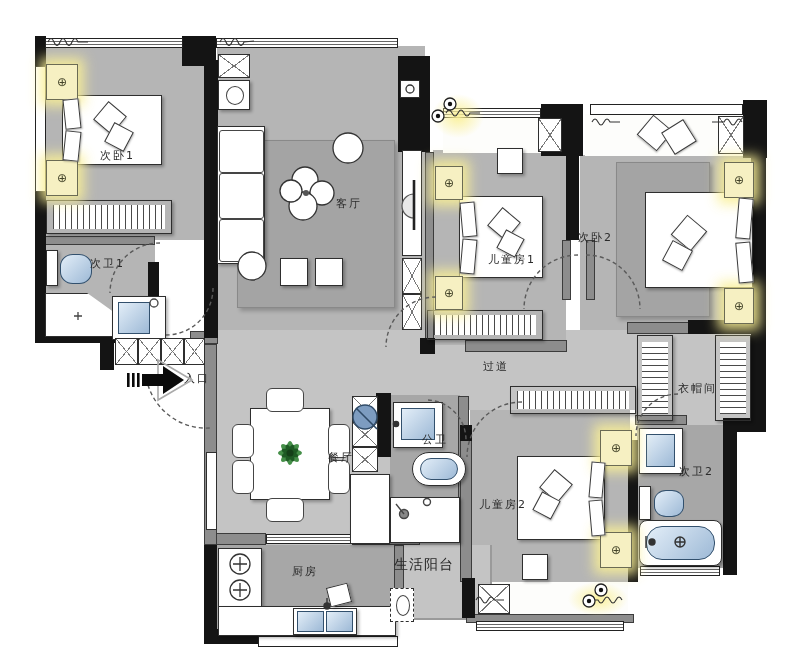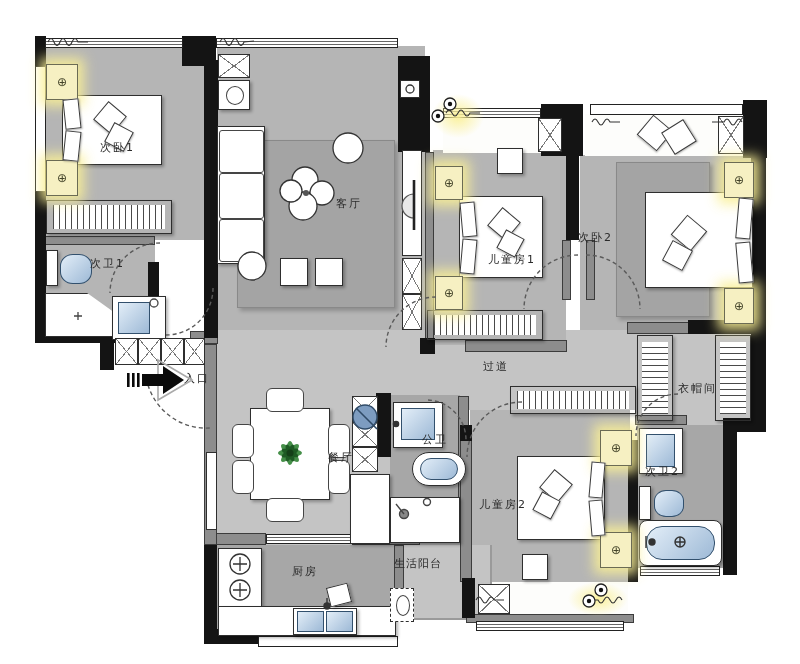--- a/index.html
+++ b/index.html
@@ -221,34 +221,34 @@
 
   <div class="fu" style="left:218px;top:548px;width:44px;height:60px"></div>
   <div class="fu" style="left:218px;top:606px;width:178px;height:30px"></div>
   <div class="fu" style="left:293px;top:608px;width:64px;height:27px"></div>
   <div class="blue" style="left:297px;top:611px;width:27px;height:21px"></div>
   <div class="blue" style="left:326px;top:611px;width:27px;height:21px"></div>
   <div class="fu" style="left:328px;top:585px;width:22px;height:20px;transform:rotate(-14deg)"></div>
 
   <div class="fu dash circ" style="left:390px;top:588px;width:24px;height:34px"></div>
 
-  <span class="lbl" style="left:100px;top:140px">次卧1</span>
+  <span class="lbl" style="left:100px;top:148px">次卧1</span>
   <span class="lbl" style="left:336px;top:196px">客厅</span>
   <span class="lbl" style="left:488px;top:252px">儿童房1</span>
   <span class="lbl" style="left:578px;top:230px">次卧2</span>
   <span class="lbl" style="left:90px;top:256px">次卫1</span>
   <span class="lbl" style="left:184px;top:371px">入口</span>
   <span class="lbl" style="left:483px;top:359px">过道</span>
   <span class="lbl" style="left:678px;top:381px">衣帽间</span>
   <span class="lbl" style="left:328px;top:450px">餐厅</span>
   <span class="lbl" style="left:422px;top:432px">公卫</span>
-  <span class="lbl" style="left:645px;top:464px">次卫2</span>
+  <span class="lbl" style="left:679px;top:464px">次卫2</span>
   <span class="lbl" style="left:479px;top:497px">儿童房2</span>
   <span class="lbl" style="left:292px;top:564px">厨房</span>
-  <span class="lbl" style="left:394px;top:556px;font-size:11px;letter-spacing:1px">生活阳台</span>
+  <span class="lbl" style="left:394px;top:556px;font-size:14px;letter-spacing:1px">生活阳台</span>
 
   <svg id="ov" width="800" height="664" viewBox="0 0 800 664">
 
     <g stroke="#5a5a5a" stroke-width="1.4" fill="none" stroke-dasharray="4 3">
       <path d="M 160,243 A 50,50 0 0 0 110,293"></path>
       <path d="M 213,288 A 47,47 0 0 1 166,335"></path>
       <path d="M 148,385 A 61,61 0 0 0 210,428"></path>
       <path d="M 436,297 A 50,50 0 0 0 386,347"></path>
       <path d="M 578,255 A 54,54 0 0 0 524,309"></path>
       <path d="M 586,255 A 54,54 0 0 1 640,309"></path>

